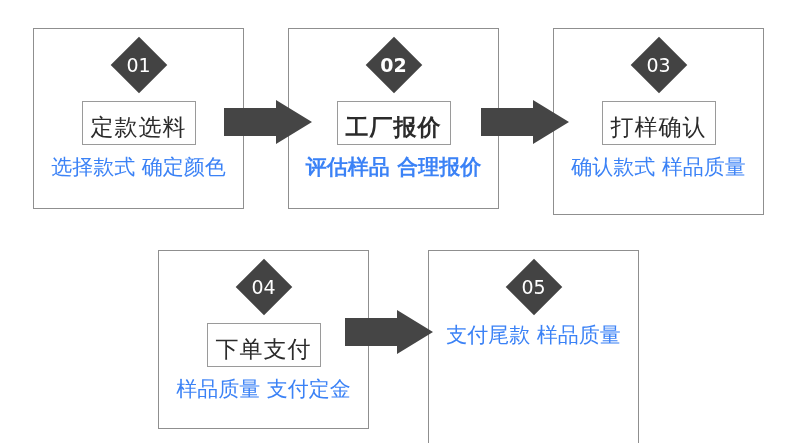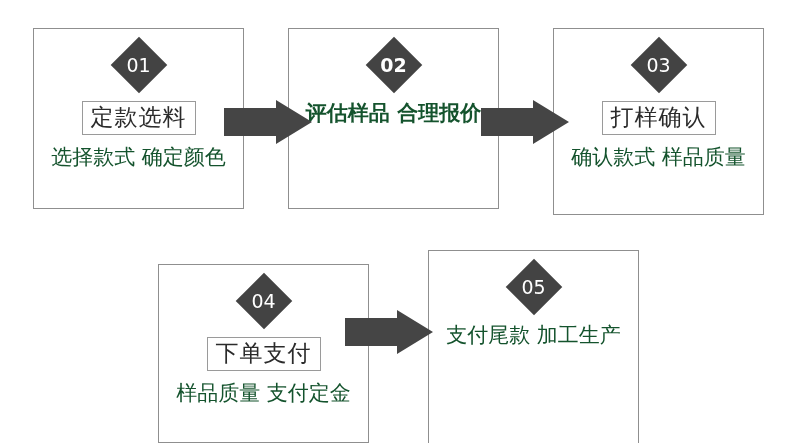--- a/index.html
+++ b/index.html
@@ -68,58 +68,58 @@
     font-size: 19px;
     line-height: 1;
     letter-spacing: 0px;
     font-family: "DejaVu Sans", sans-serif;
   }
 
   
   .label-frame {
     margin-top: 10px;
     border: 1.5px solid #9a9a9a;
-    padding: 1px 8px 3px 8px;
+    padding: 11px 8px 3px 8px;
     background: #ffffff;
     display: inline-block;
     flex: none;
   }
   .label-frame .label-text {
     font-size: 23px;
     line-height: 28px;
     color: #2b2b2b;
     white-space: nowrap;
     letter-spacing: 1px;
     font-family: "DejaVu Sans", sans-serif;
   }
 
   
   .caption {
     margin-top: 9px;
     font-size: 21px;
     line-height: 26px;
-    color: #14532d;
+    color: #3b82f6;
     white-space: nowrap;
     letter-spacing: 0px;
     font-family: "DejaVu Sans", sans-serif;
   }
 
   
   .arrow {
     position: absolute;
     z-index: 5;
   }
   .arrow svg { display: block; }
 
   
   #box-1 { left: 33px;  top: 28px;  width: 211px; height: 181px; }
   #box-2 { left: 288px; top: 28px;  width: 211px; height: 181px; font-weight: bold; }
   #box-3 { left: 553px; top: 28px;  width: 211px; height: 187px; }
   
-  #box-4 { left: 158px; top: 264px; width: 211px; height: 179px; }
+  #box-4 { left: 158px; top: 250px; width: 211px; height: 179px; }
   #box-5 { left: 428px; top: 250px; width: 211px; height: 203px; }
 
   #arrow-1 { left: 224px; top: 100px; }
   #arrow-2 { left: 481px; top: 100px; }
   #arrow-3 { left: 345px; top: 310px; }
 </style>
 </head>
 <body>
 
 <div id="stage">
@@ -136,20 +136,23 @@
       <div class="caption">选择款式 确定颜色</div>
     </div>
   </div>
 
   <div class="step-box" id="box-2">
     <div class="step-inner">
       <div class="diamond">
         <span class="shape"></span>
         <span class="num">02</span>
       </div>
+      <div class="label-frame">
+        <span class="label-text">工厂报价</span>
+      </div>
       <div class="caption">评估样品 合理报价</div>
     </div>
   </div>
 
   <div class="step-box" id="box-3">
     <div class="step-inner">
       <div class="diamond">
         <span class="shape"></span>
         <span class="num">03</span>
       </div>
@@ -172,21 +175,21 @@
       <div class="caption">样品质量 支付定金</div>
     </div>
   </div>
 
   <div class="step-box" id="box-5">
     <div class="step-inner">
       <div class="diamond">
         <span class="shape"></span>
         <span class="num">05</span>
       </div>
-      <div class="caption">支付尾款 加工生产</div>
+      <div class="caption">支付尾款 样品质量</div>
     </div>
   </div>
 
   <div class="arrow" id="arrow-1">
     <svg width="88" height="44" viewBox="0 0 88 44" aria-hidden="true">
       <polygon points="0,8 52,8 52,0 88,22 52,44 52,36 0,36" fill="#454545"></polygon>
     </svg>
   </div>
 
   <div class="arrow" id="arrow-2">

